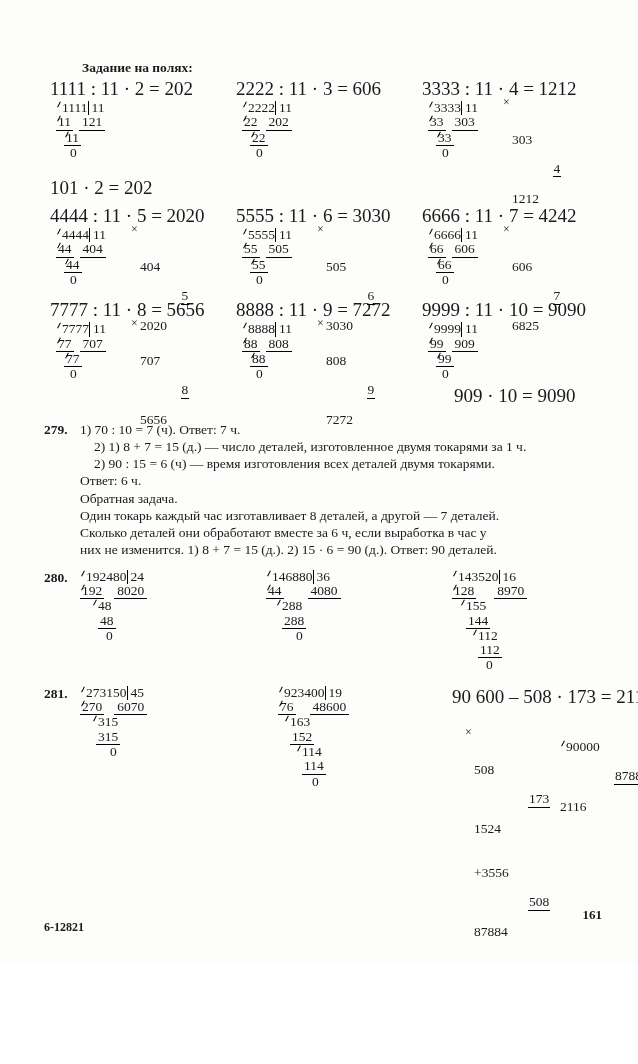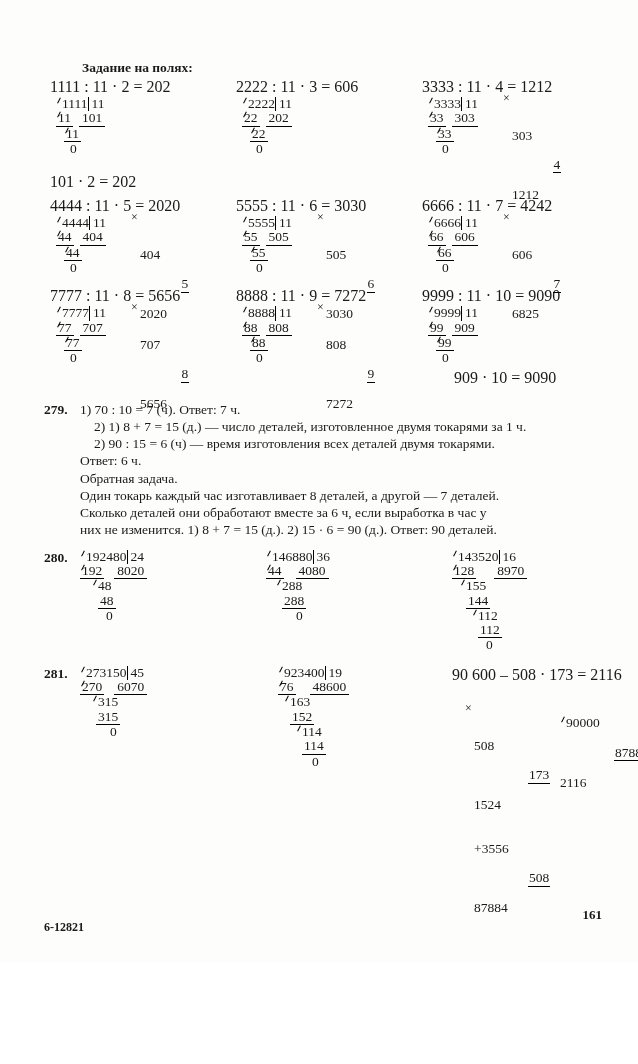--- a/index.html
+++ b/index.html
@@ -26,21 +26,21 @@
     margin-left:38px;
     margin-bottom:2px;
   }
   
   .grid3{
     display:flex;
     width:560px;
   }
   .col{ width:186px; }
   .eq{
-    font-size:16px;
+    font-size:19px;
     margin-left:6px;
     white-space:nowrap;
   }
   .divblock{
     position:relative;
     font-size:13.5px;
     line-height:1.06;
     margin-left:12px;
     margin-top:1px;
   }
@@ -116,21 +116,21 @@
 
       <div class="col">
         <div class="eq">1111 : 11 · 2 = 202</div>
         <div class="divblock">
           <div class="row">
             <span class="sub">1111</span>
             <span class="vbar">11</span>
           </div>
           <div class="row">
             <span class="sub ul">11</span>
-            <span style="margin-left:6px;"><span class="quot">101</span></span>
+            <span style="margin-left:6px;"><span class="quot">121</span></span>
           </div>
           <div class="row" style="margin-left:8px;">
             <span class="sub ul">11</span>
           </div>
           <div class="row" style="margin-left:14px;">
             <span>0</span>
           </div>
         </div>
         <div class="eq" style="margin-top:17px;">101 · 2 = 202</div>
       </div>
@@ -379,21 +379,21 @@
           </div>
 
           <div class="col">
             <div class="divblock" style="margin-left:0;">
               <div class="row">
                 <span class="sub">146880</span>
                 <span class="vbar">36</span>
               </div>
               <div class="row">
                 <span class="sub ul">44</span>
-                <span style="margin-left:12px;"><span class="quot">4080</span></span>
+                <span style="margin-left:24px;"><span class="quot">4080</span></span>
               </div>
               <div class="row" style="margin-left:10px;">
                 <span class="sub">288</span>
               </div>
               <div class="row" style="margin-left:16px;">
                 <span class="ul">288</span>
               </div>
               <div class="row" style="margin-left:30px;">
                 <span>0</span>
               </div>

